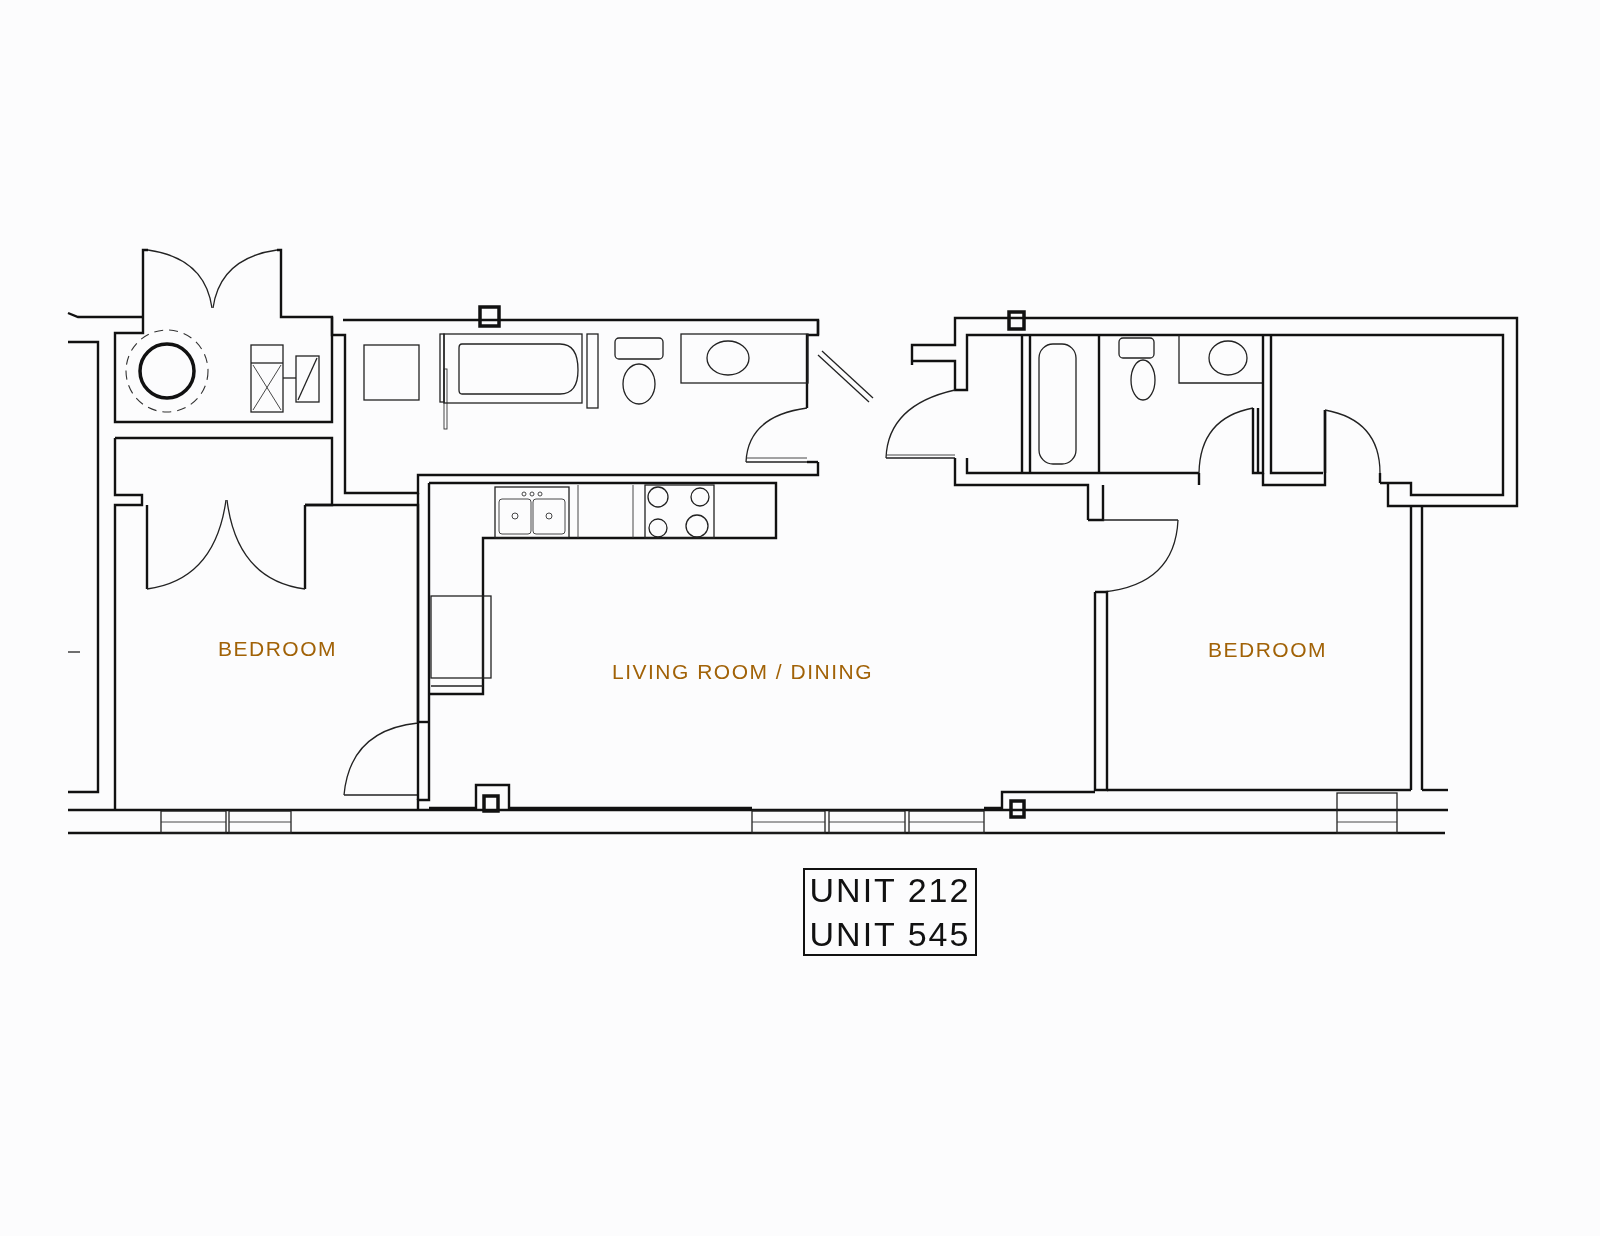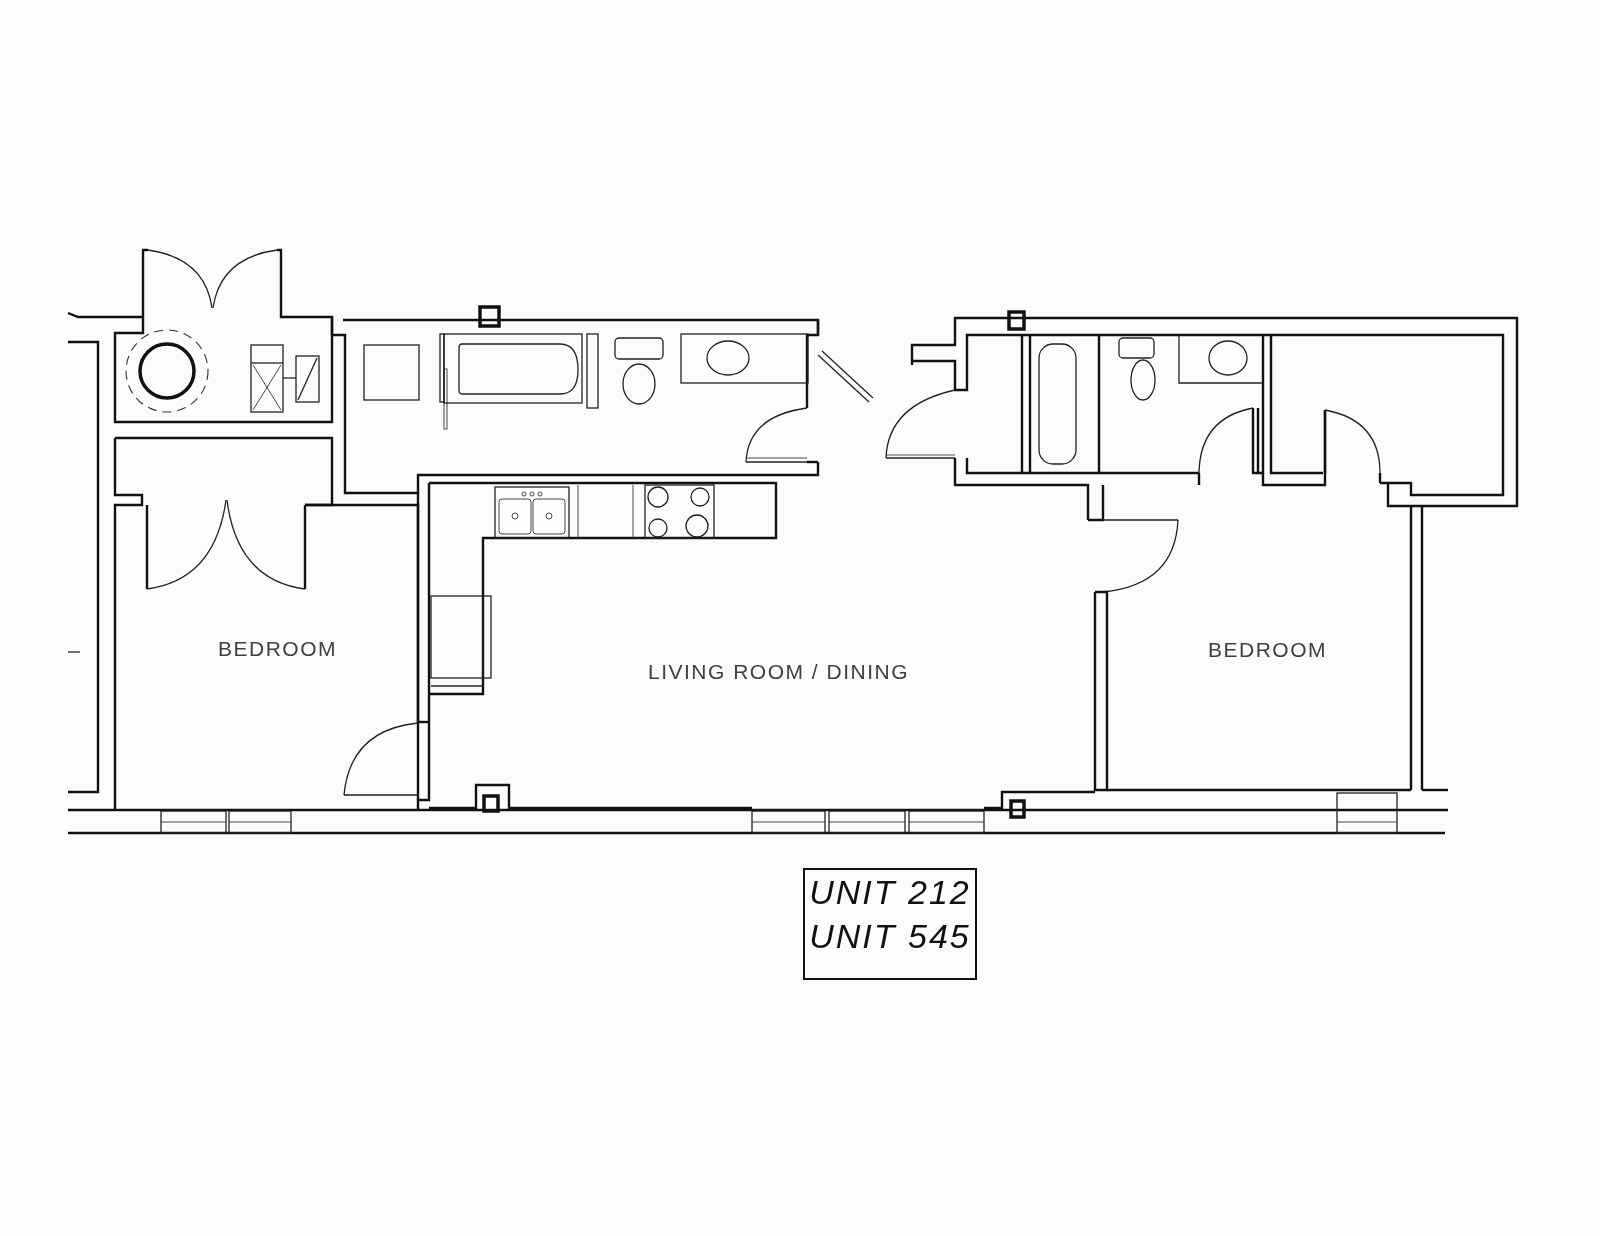--- a/index.html
+++ b/index.html
@@ -3,22 +3,22 @@
 <meta charset="utf-8">
 <style>
   html, body { margin: 0; padding: 0; background: #fcfcfd; }
   body { width: 1600px; height: 1236px; position: relative; overflow: hidden; }
   #plan { position: absolute; left: 0; top: 0; width: 1600px; height: 1236px; }
   .w { fill: none; stroke: #111; stroke-width: 2.4; stroke-linejoin: miter; }
   .t { fill: none; stroke: #222; stroke-width: 1.3; }
   .th { fill: none; stroke: #333; stroke-width: 0.9; }
   .col { fill: none; stroke: #111; stroke-width: 3.5; }
   .dash { fill: none; stroke: #333; stroke-width: 1.1; stroke-dasharray: 9 6; }
-  .room-label { position: absolute; font-family: "Liberation Sans", "DejaVu Sans", sans-serif; font-size: 21px; letter-spacing: 1.5px; color: #404040; white-space: nowrap; }
-  .unit-box { position: absolute; left: 803px; top: 868px; width: 174px; height: 112px; border: 2.5px solid #111; box-sizing: border-box; display: flex; flex-direction: column; align-items: center; font-style: italic; }
+  .room-label { position: absolute; font-family: "Liberation Sans", "DejaVu Sans", sans-serif; font-size: 21px; letter-spacing: 1.5px; color: #a16207; white-space: nowrap; }
+  .unit-box { position: absolute; left: 803px; top: 868px; width: 174px; height: 88px; border: 2.5px solid #111; box-sizing: border-box; display: flex; flex-direction: column; justify-content: center; align-items: center; }
   .unit-line { font-family: "Liberation Sans", "DejaVu Sans", sans-serif; font-size: 34px; letter-spacing: 2px; color: #111; line-height: 44px; }
 </style>
 </head>
 <body>
 
 <svg id="plan" viewBox="0 0 1600 1236" xmlns="http://www.w3.org/2000/svg">
 
   <g>
     <line class="w" x1="68" y1="810" x2="1448" y2="810"></line>
     <line class="w" x1="68" y1="833" x2="1445" y2="833"></line>
@@ -184,19 +184,19 @@
 
   <g>
     <path class="w" d="M429,808 L476,808 L476,785 L509,785 L509,808 L752,808"></path>
     <path class="w" d="M984,808 L1002,808 L1002,792 L1095,792"></path>
     <rect class="col" x="484" y="796" width="14" height="15"></rect>
     <rect class="col" x="1011" y="801" width="13" height="16"></rect>
   </g>
 </svg>
 
 <div class="room-label" style="left:218px; top:637px;">BEDROOM</div>
-<div class="room-label" style="left:648px; top:660px;">LIVING ROOM / DINING</div>
+<div class="room-label" style="left:612px; top:660px;">LIVING ROOM / DINING</div>
 <div class="room-label" style="left:1208px; top:638px;">BEDROOM</div>
 
 <div class="unit-box">
   <div class="unit-line">UNIT 212</div>
   <div class="unit-line">UNIT 545</div>
 </div>
 
 </body></html>

